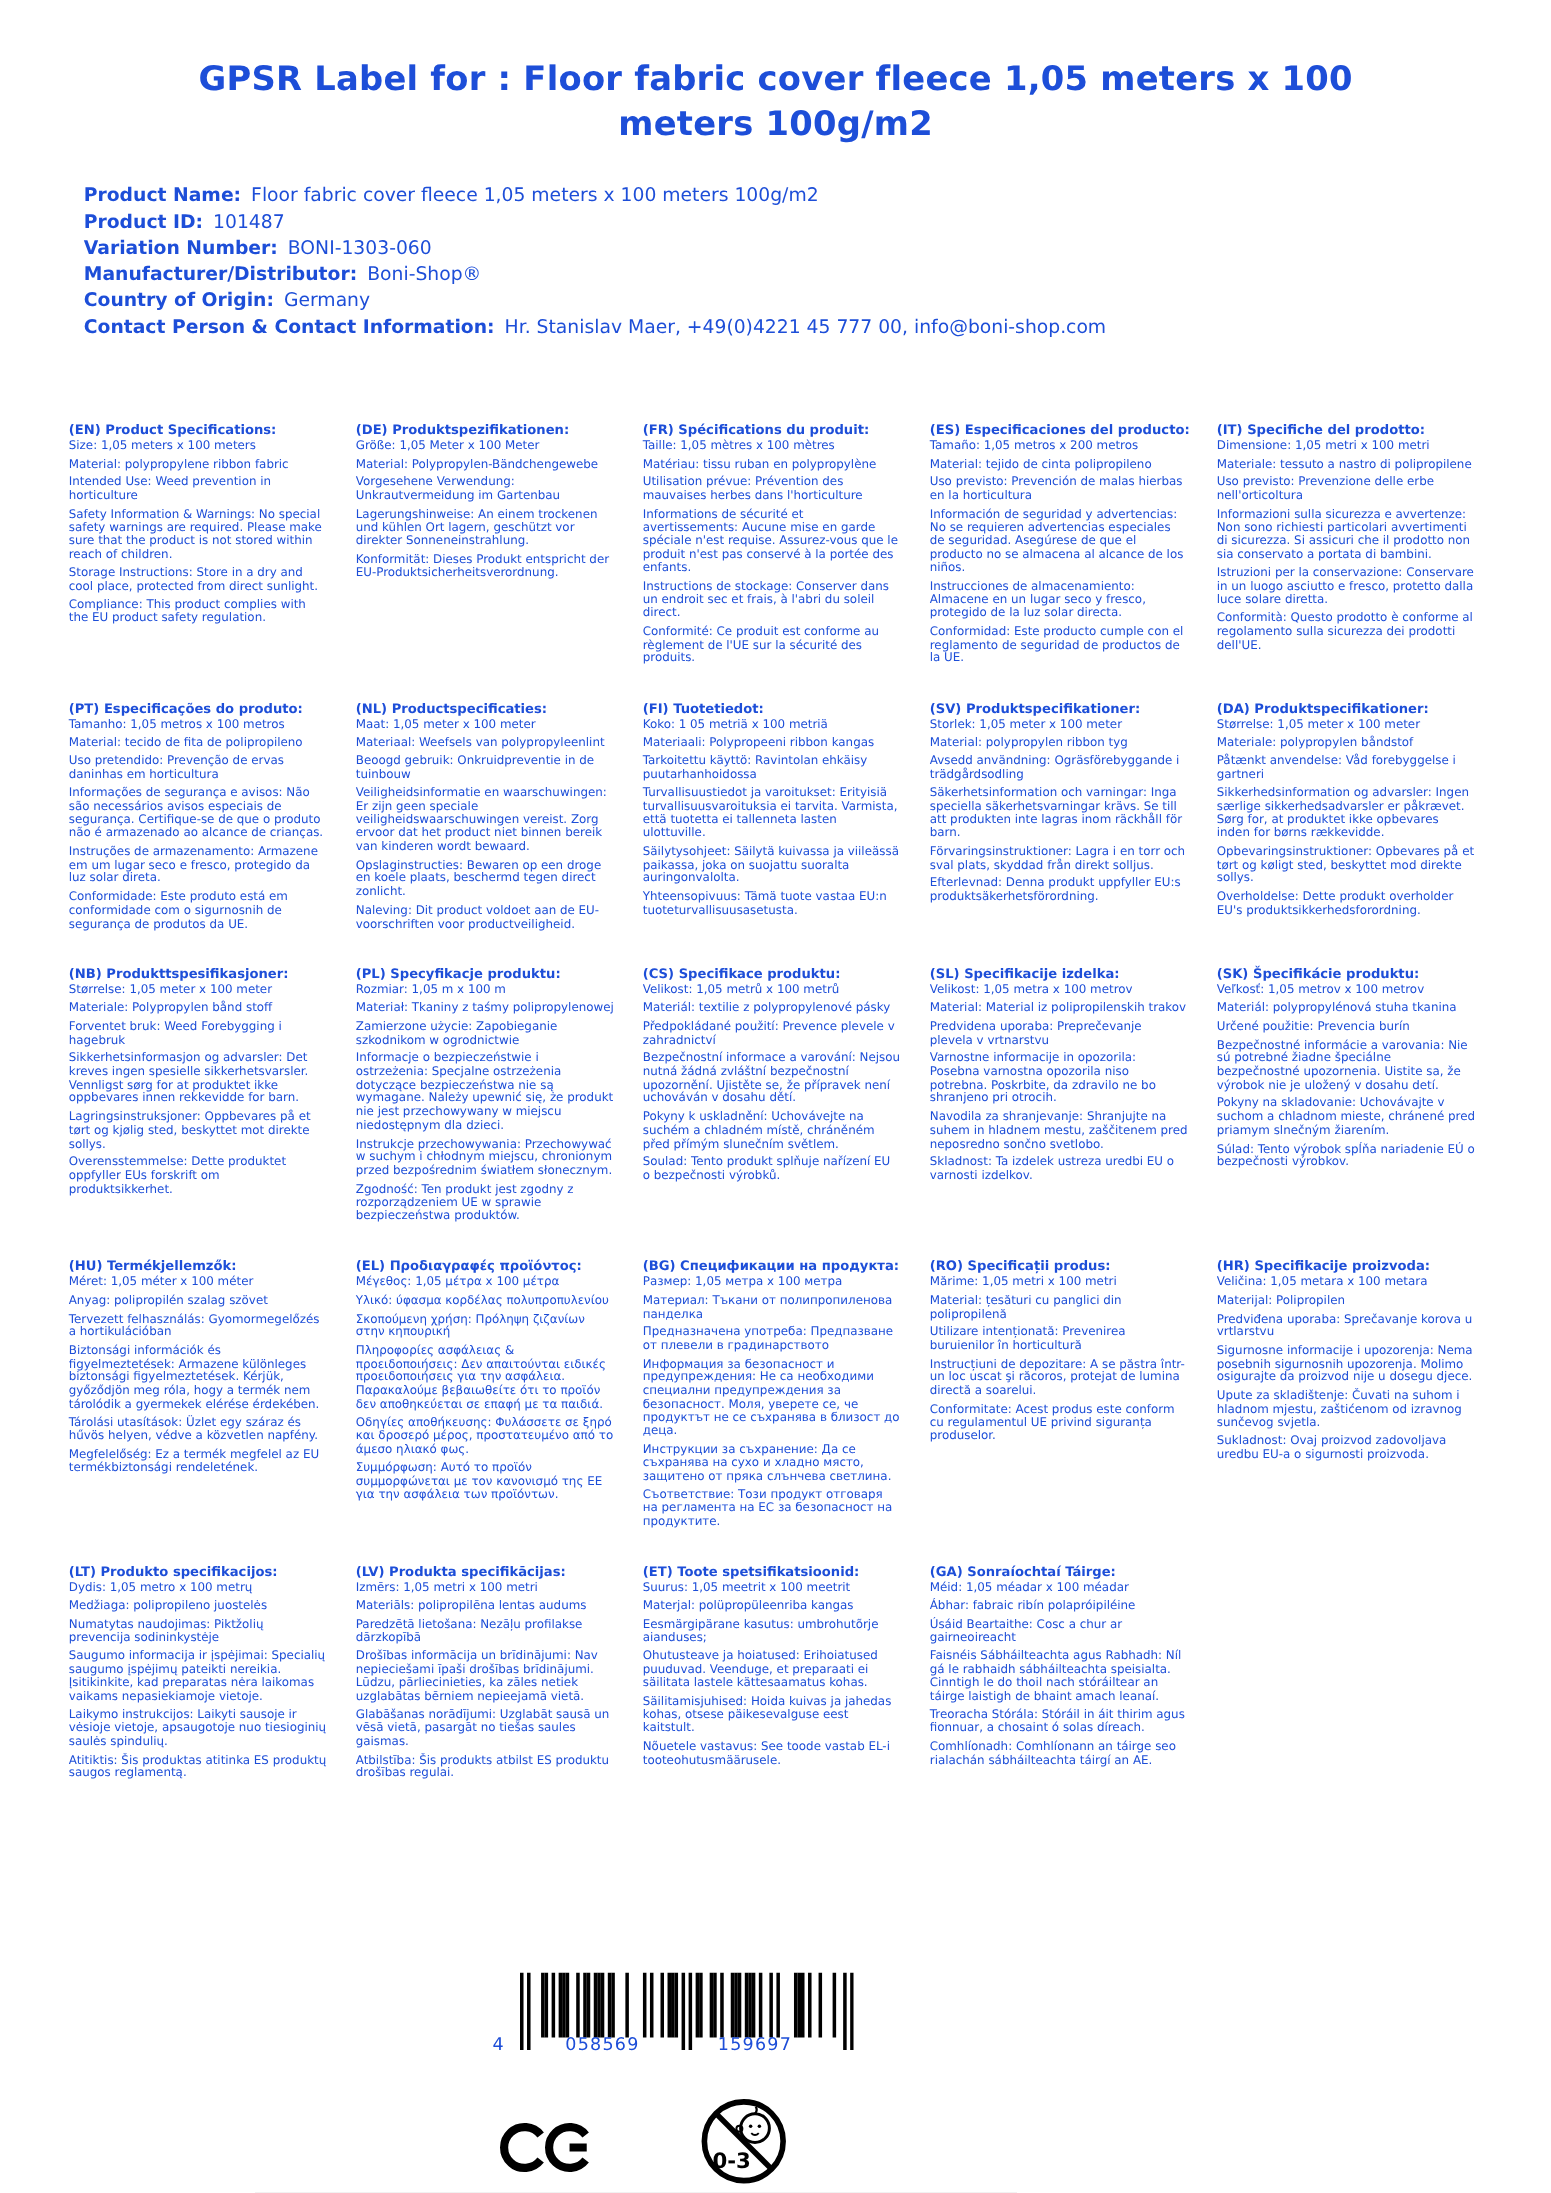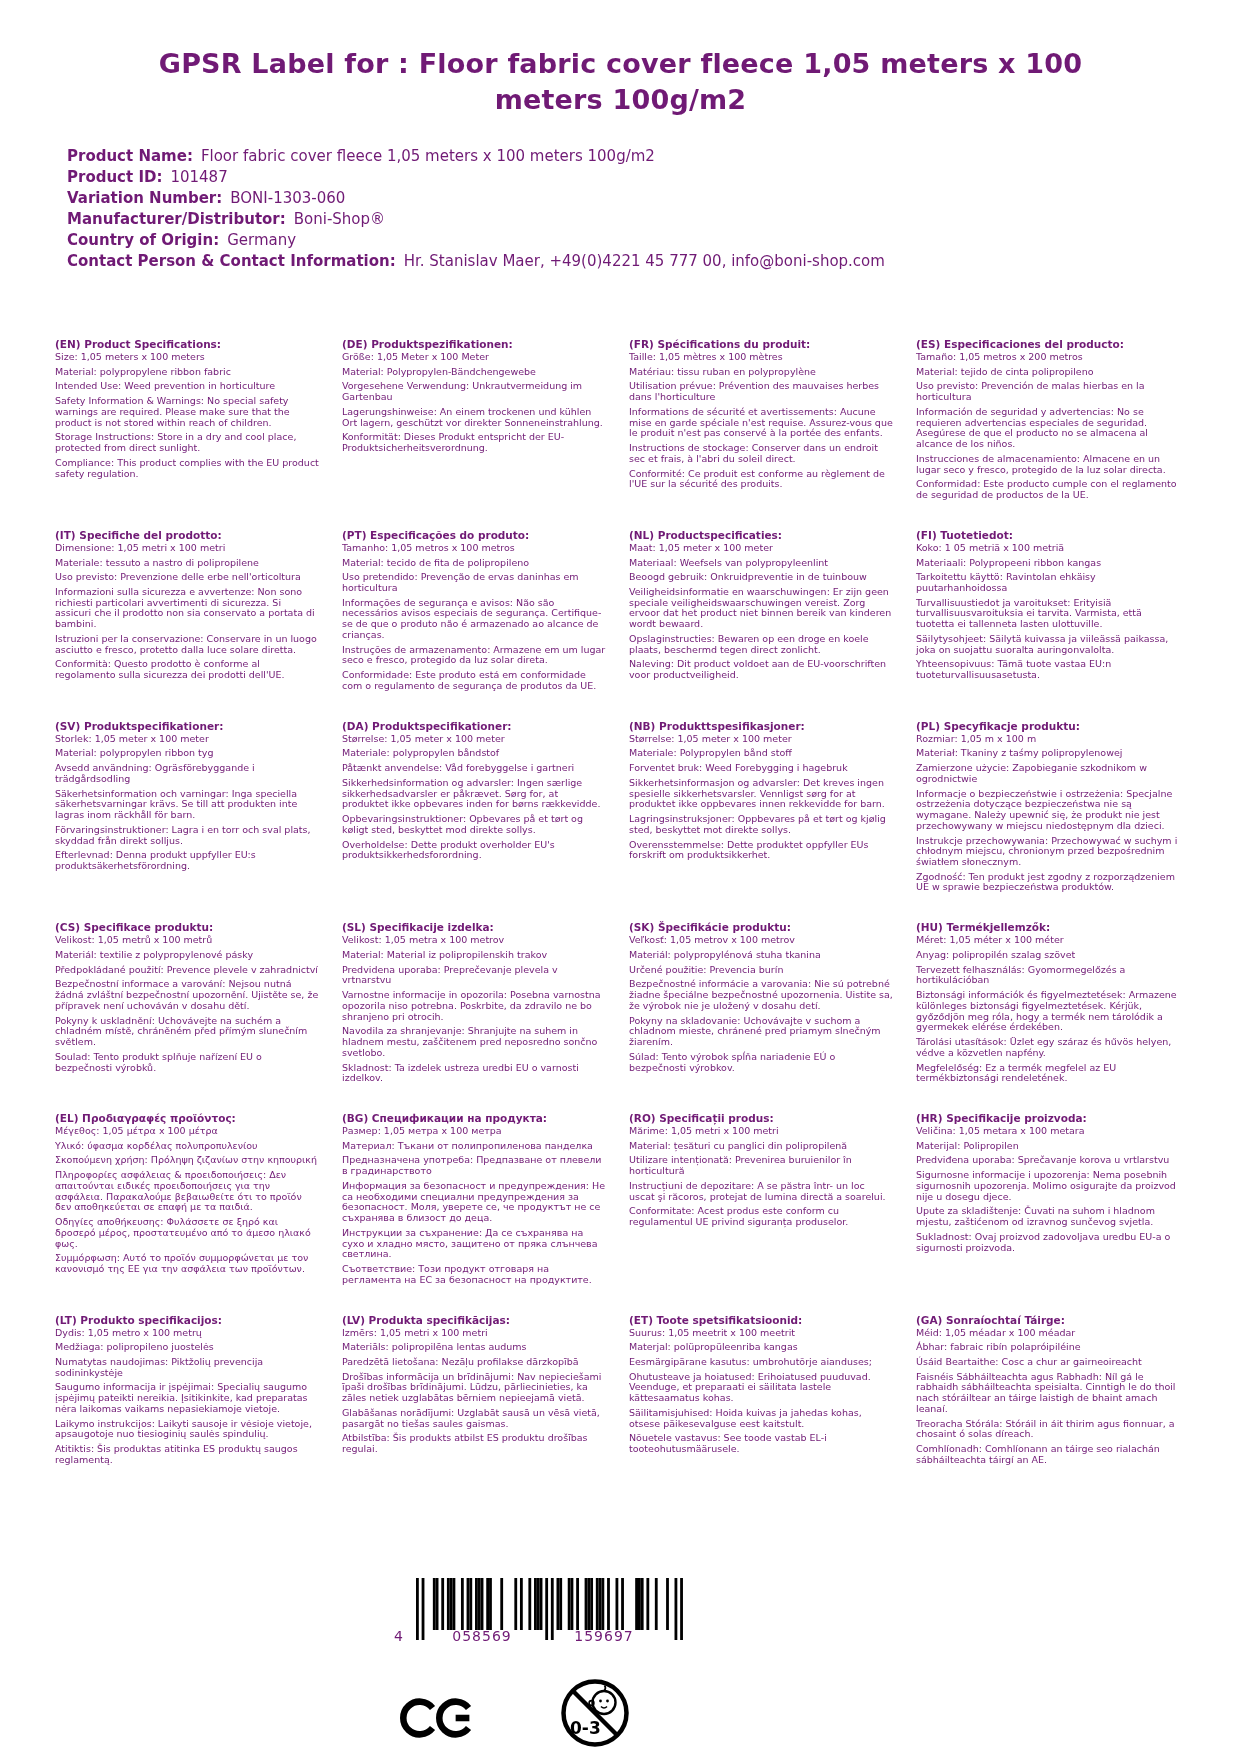--- a/index.html
+++ b/index.html
@@ -1,38 +1,38 @@
 <!DOCTYPE html>
 <html><head>
 <meta charset="utf-8">
 <style>
   html,body { margin:0; padding:0; background:#e8e8e8; }
   .page {
     position:relative;
     width:1241px; height:1754px;
     margin:0 auto;
     background:#ffffff;
-    color:#701a75;
+    color:#1d4ed8;
     font-family:"DejaVu Sans", sans-serif;
     overflow:hidden;
   }
   .title {
     position:absolute; top:46px; left:110px; right:110px;
     margin:0; text-align:center;
     font-size:27px; font-weight:bold; line-height:1.35;
     letter-spacing:0.2px;
   }
   .info { position:absolute; top:146px; left:55px; right:55px; }
   .info-row { font-size:15px; line-height:21px; white-space:nowrap;margin-left:12px; }
   .info-label { font-weight:bold; }
   .info-value { margin-left:8px; }
 
   .specs-grid {
     position:absolute; top:338px; left:55px; width:1125px;
-    display:grid; grid-template-columns:repeat(4,1fr);
+    display:grid; grid-template-columns:repeat(5,1fr);
     column-gap:23px; row-gap:24px;
     align-items:start;
   }
   .spec-block { min-width:0; }
   .spec-header {
     margin:0 0 2px 0;
     font-size:10.5px; font-weight:bold;
     white-space:nowrap; overflow:visible;
   }
   .spec-para {
@@ -140,21 +140,21 @@
     </section>
 
     <section class="spec-block">
       <h3 class="spec-header">(PT) Especificações do produto:</h3>
       <div class="spec-body">
           <p class="spec-para">Tamanho: 1,05 metros x 100 metros</p>
           <p class="spec-para">Material: tecido de fita de polipropileno</p>
           <p class="spec-para">Uso pretendido: Prevenção de ervas daninhas em horticultura</p>
           <p class="spec-para">Informações de segurança e avisos: Não são necessários avisos especiais de segurança. Certifique-se de que o produto não é armazenado ao alcance de crianças.</p>
           <p class="spec-para">Instruções de armazenamento: Armazene em um lugar seco e fresco, protegido da luz solar direta.</p>
-          <p class="spec-para">Conformidade: Este produto está em conformidade com o regulamento de segurança de produtos da UE.</p>
+          <p class="spec-para">Conformidade: Este produto está em conformidade com o sigurnosnih de segurança de produtos da UE.</p>
         </div>
     </section>
 
     <section class="spec-block">
       <h3 class="spec-header">(NL) Productspecificaties:</h3>
       <div class="spec-body">
           <p class="spec-para">Maat: 1,05 meter x 100 meter</p>
           <p class="spec-para">Materiaal: Weefsels van polypropyleenlint</p>
           <p class="spec-para">Beoogd gebruik: Onkruidpreventie in de tuinbouw</p>
           <p class="spec-para">Veiligheidsinformatie en waarschuwingen: Er zijn geen speciale veiligheidswaarschuwingen vereist. Zorg ervoor dat het product niet binnen bereik van kinderen wordt bewaard.</p>

